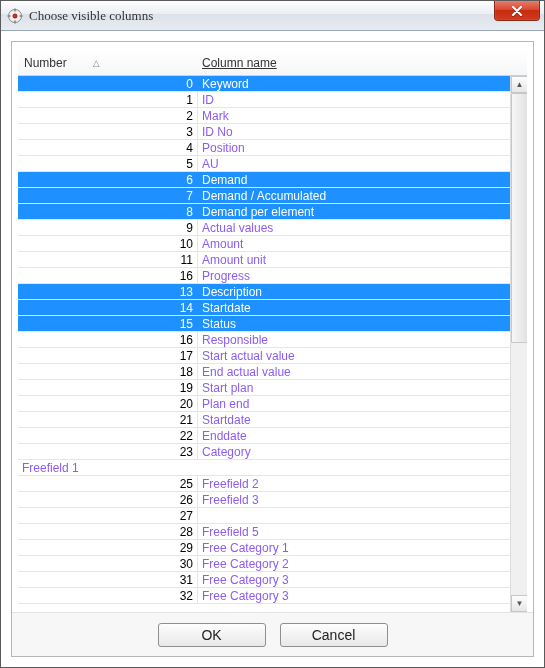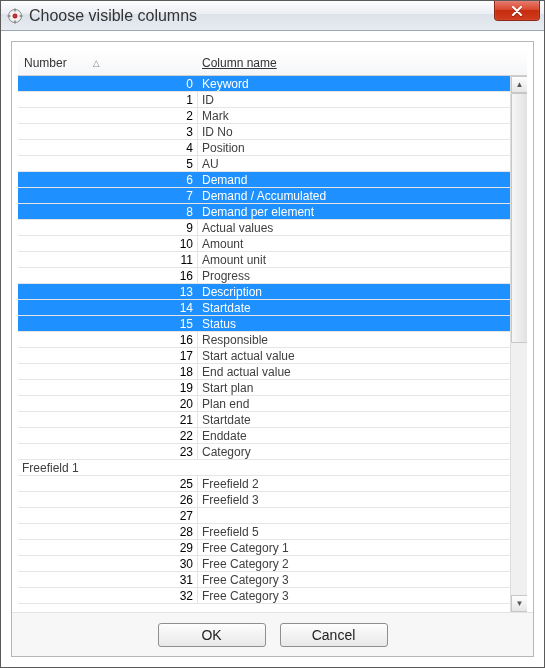--- a/index.html
+++ b/index.html
@@ -28,21 +28,22 @@
     padding: 0 0 0 6px;
     position: relative;
   }
   .titlebar .app-icon {
     width: 16px; height: 16px;
     margin-right: 6px;
     display: inline-flex; align-items: center; justify-content: center;
   }
   .titlebar .title {
     color: #333;
-    font-size: 16px;
+    font-size: 13px;
+    font-family: Liberation Serif, serif;
   }
   .close-btn {
     position: absolute;
     right: 4px; top: 0px;
     width: 46px; height: 20px;
     background: linear-gradient(to bottom, #e67a6e 0%, #d9492f 45%, #c72b0e 46%, #cf3b1e 100%);
     border: 1px solid #8b2a1a;
     border-top: none;
     border-radius: 0 0 4px 4px;
     display: flex; align-items: center; justify-content: center;
@@ -119,21 +120,21 @@
   .row .cnum {
     width: 180px;
     text-align: right;
     padding-right: 4px;
     border-right: 1px solid #e5e5e5;
     color: #000;
   }
   .row .cname {
     flex: 1;
     padding-left: 4px;
-    color: #404040;
+    color: #8b5cf6;
     white-space: nowrap;
     overflow: hidden;
   }
   .row.sel {
     background: #1e90ff;
   }
   .row.sel .cnum, .row.sel .cname {
     color: #fff;
     border-right-color: #1e90ff;
   }

